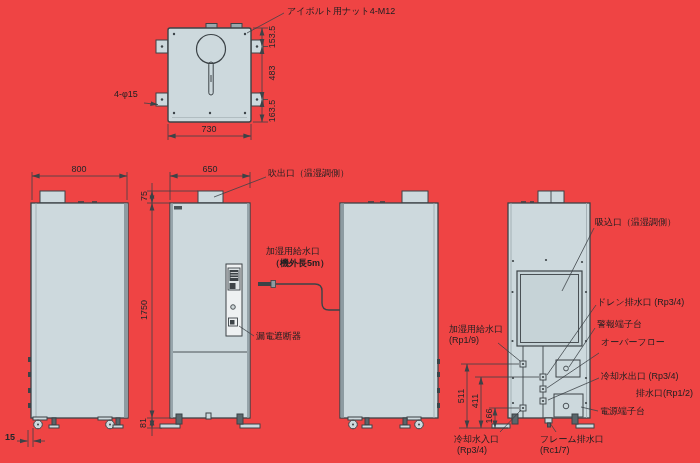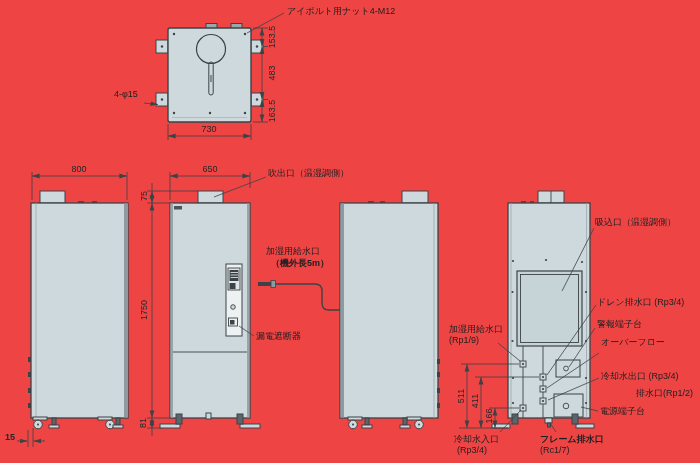--- a/index.html
+++ b/index.html
@@ -297,19 +297,19 @@
 <div class="lbl" style="left:597px;top:297px;">ドレン排水口 (Rp3/4)</div>
 <div class="lbl" style="left:597px;top:319px;">警報端子台</div>
 <div class="lbl" style="left:601px;top:337px;">オーバーフロー</div>
 <div class="lbl" style="left:636px;top:348px;margin-top:40px;">排水口(Rp1/2)</div>
 <div class="lbl" style="left:601px;top:371px;">冷却水出口 (Rp3/4)</div>
 <div class="lbl" style="left:600px;top:406px;">電源端子台</div>
 <div class="lbl" style="left:449px;top:324px;">加湿用給水口</div>
 <div class="lbl" style="left:449px;top:335px;">(Rp1/9)</div>
 <div class="lbl" style="left:454px;top:434px;">冷却水入口</div>
 <div class="lbl" style="left:457px;top:445px;">(Rp3/4)</div>
-<div class="lbl" style="left:540px;top:434px;font-weight:bold;">フレーム排水口</div>
+<div class="lbl" style="left:540px;top:434px;">フレーム排水口</div>
 <div class="lbl" style="left:540px;top:445px;">(Rc1/7)</div>
 <div class="lbl dim vrt" style="left:461px;top:396px;">511</div>
 <div class="lbl dim vrt" style="left:475px;top:401px;">411</div>
 <div class="lbl dim vrt" style="left:489px;top:416px;">166</div>
 
 </div>
 
 </body></html>

